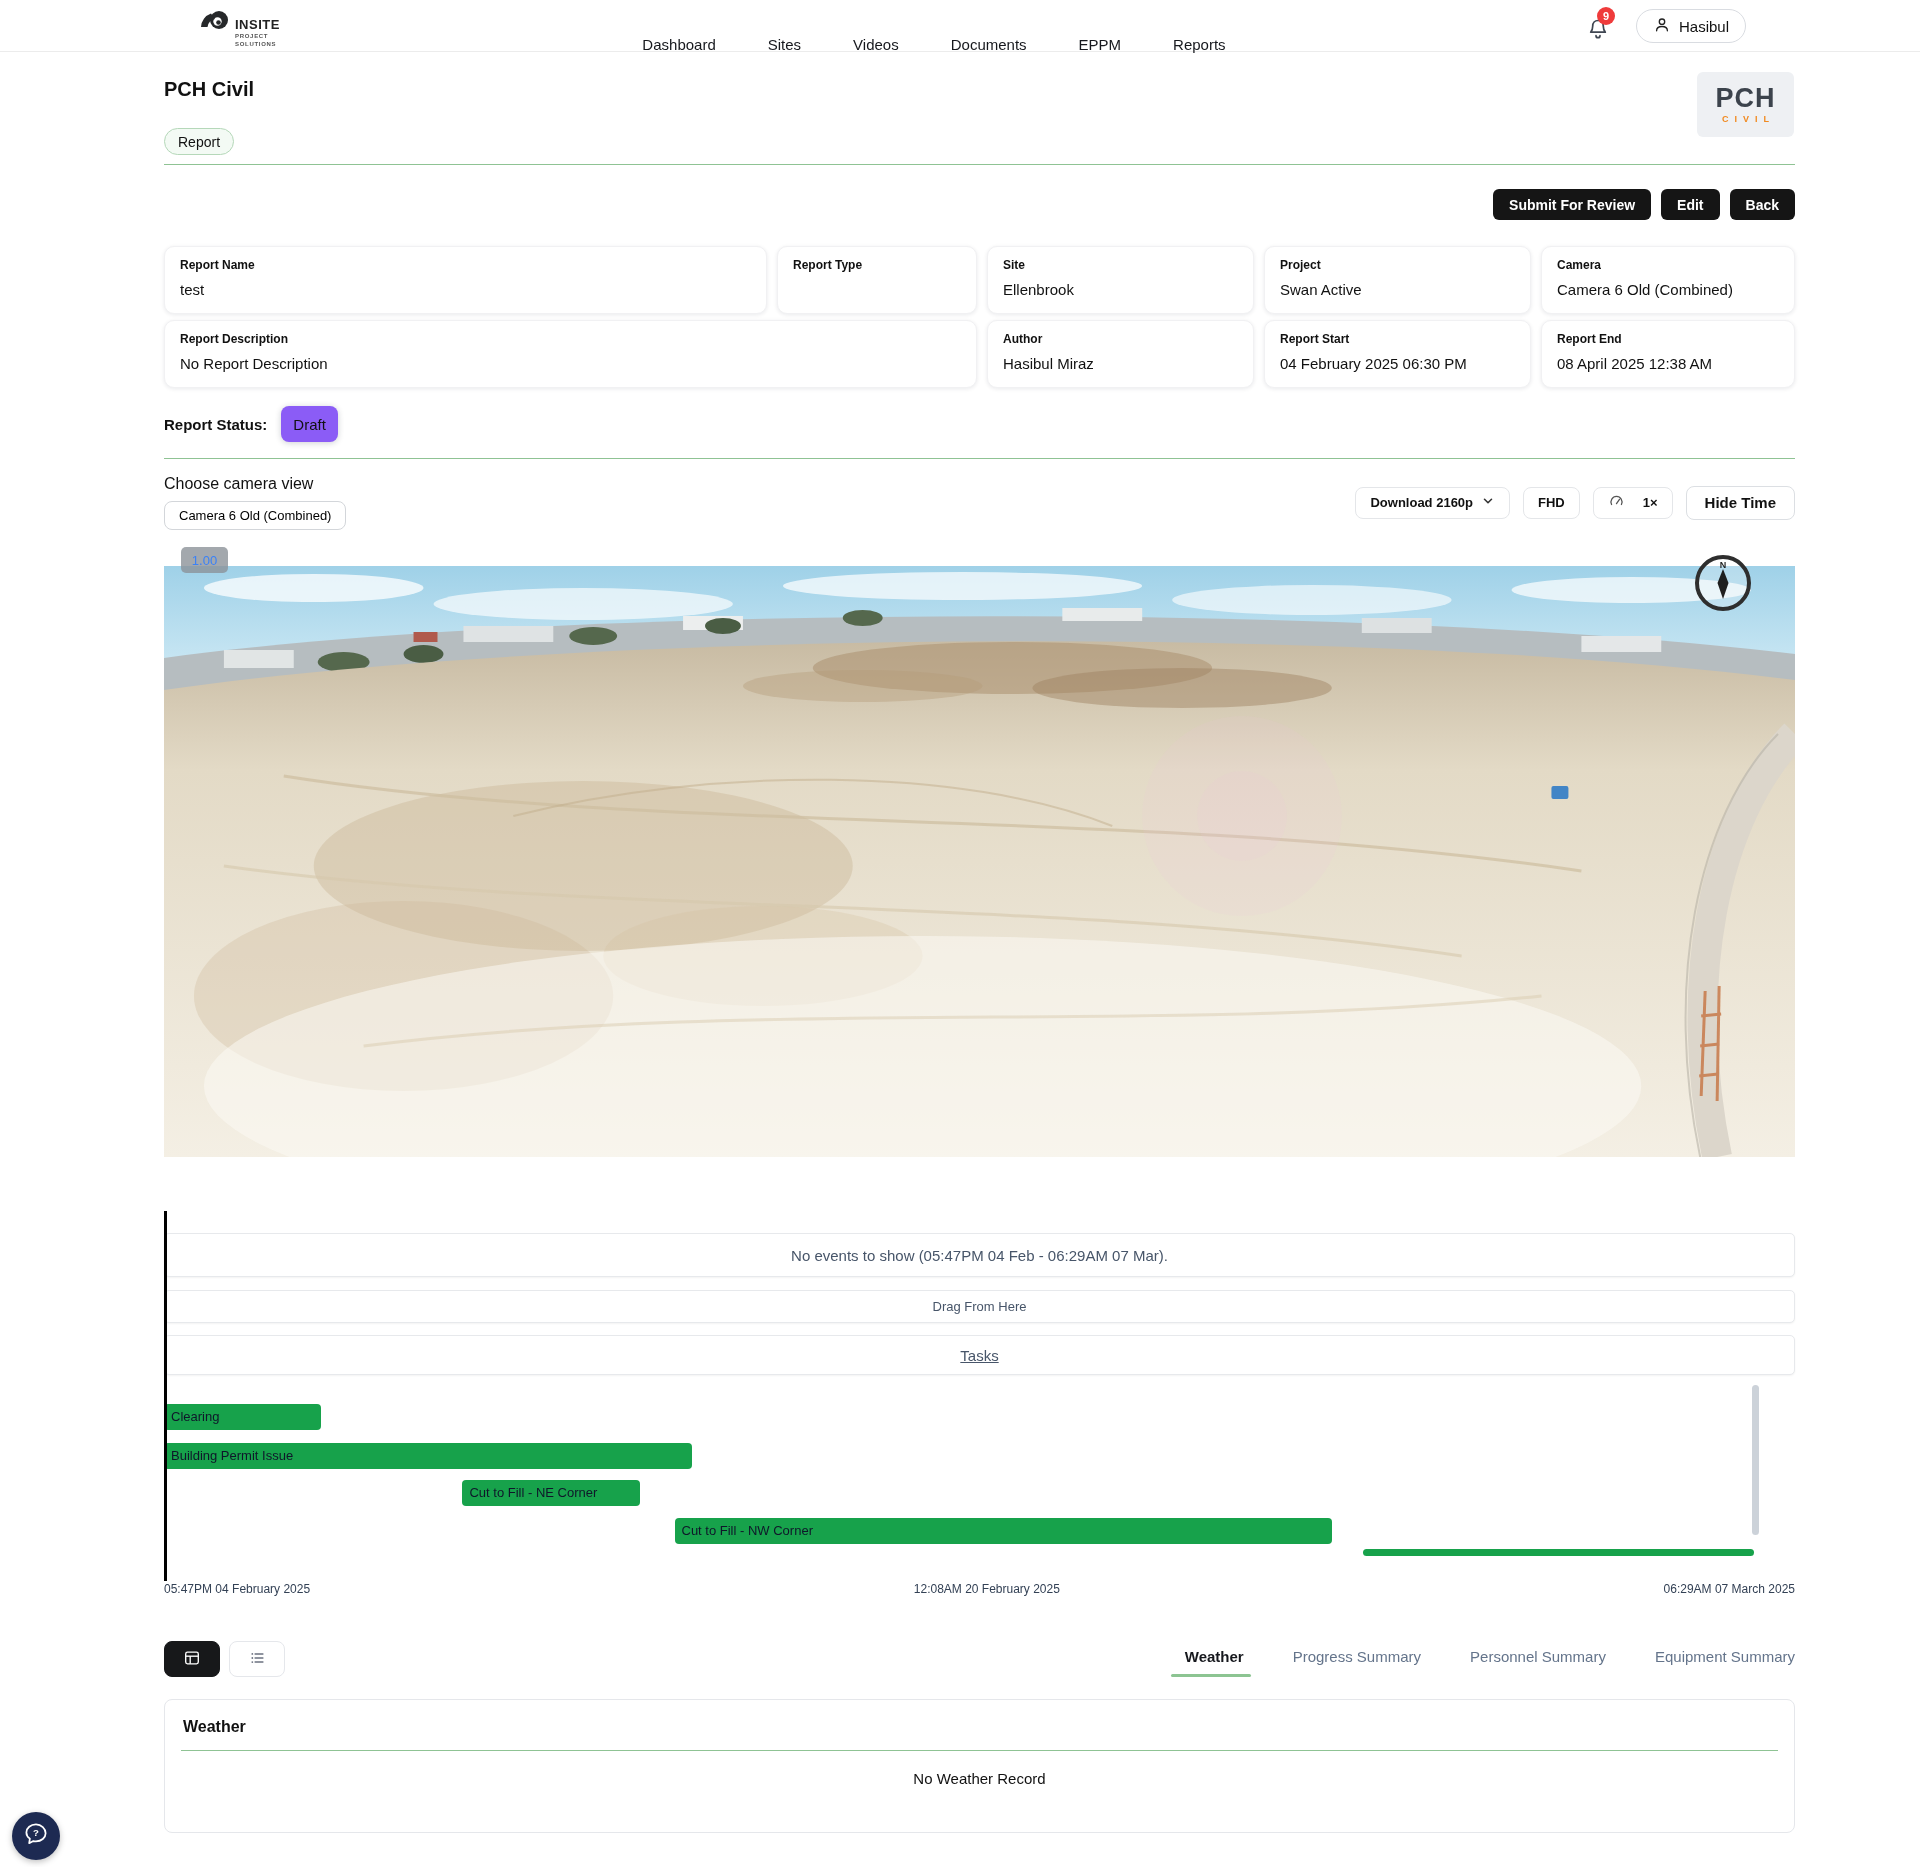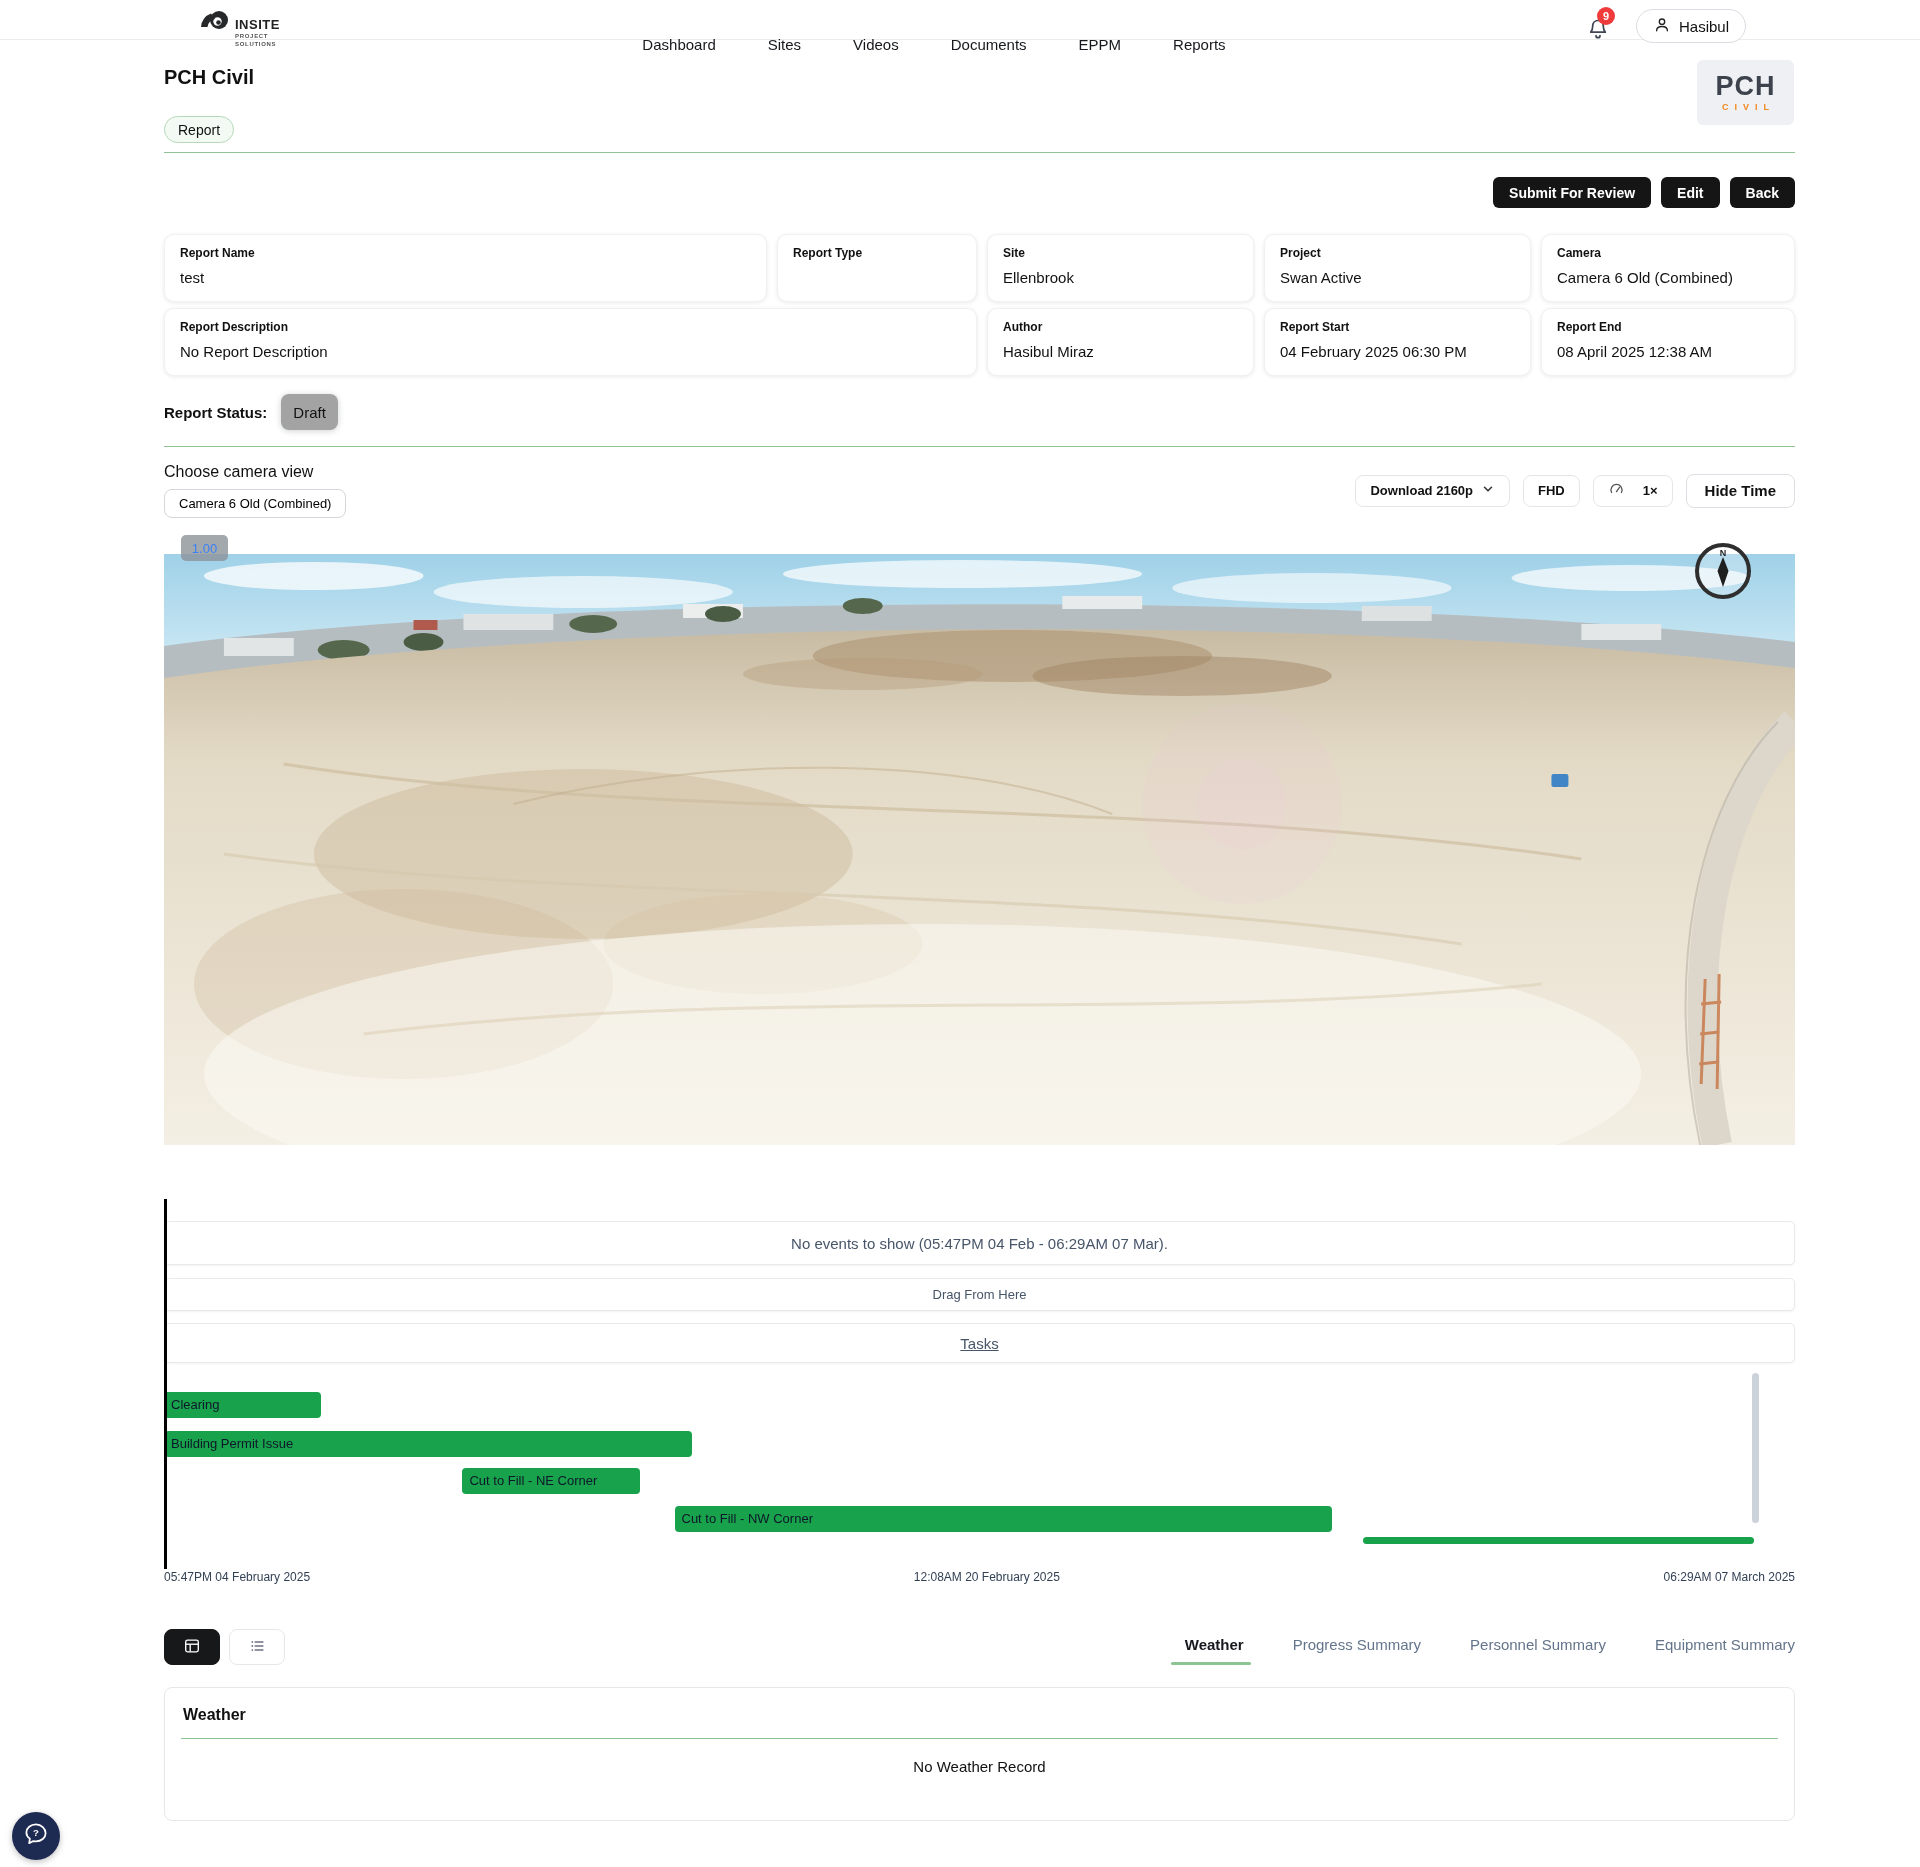--- a/index.html
+++ b/index.html
@@ -2,21 +2,21 @@
 <html><head>
 <meta charset="utf-8">
 <style>
   * { box-sizing: border-box; }
   body {
     margin: 0; width: 1920px; height: 1867px; background: #fff;
     font-family: "Liberation Sans", sans-serif; color: #111; position: relative;
     overflow: hidden;
   }
   
-  .navbar { height: 40px; border-bottom: 1px solid #ececec; position: relative; background: #fff; }
+  .navbar { height: 52px; border-bottom: 1px solid #ececec; position: relative; background: #fff; }
   .brand { position: absolute; left: 198px; top: 10px; display: flex; gap: 3px; align-items: flex-start; }
   .brand-text { line-height: 1; margin-top: 8px; }
   .brand-name { font-size: 13px; font-weight: 800; letter-spacing: .5px; color: #222; }
   .brand-sub { font-size: 6px; color: #555; letter-spacing: .7px; font-weight: 700; margin-top: 2px; }
   .nav-items { position: absolute; left: calc(50% - 26px); transform: translateX(-50%); top: 0; height: 52px; display: flex; align-items: center; gap: 52px; }
   .nav-item { font-size: 15px; font-weight: 500; color: #16181d; cursor: pointer; white-space: nowrap; margin-top: 36px; }
   .nav-right { position: absolute; right: 174px; top: 0; height: 52px; display: flex; align-items: center; gap: 26px; }
   .bell-wrap { position: relative; width: 24px; height: 24px; margin-top: 6px; cursor: pointer; }
   .notif-badge { position: absolute; top: -10px; left: 11px; min-width: 18px; height: 18px; border-radius: 9px; background: #ef3b3b; color: #fff; font-size: 11px; font-weight: 700; display: flex; align-items: center; justify-content: center; padding: 0 4px; }
   .user-pill { height: 34px; border: 1px solid #d9dce1; border-radius: 17px; display: flex; align-items: center; gap: 8px; padding: 0 16px; font-size: 15px; font-weight: 500; background: #fff; cursor: pointer; }
@@ -32,21 +32,21 @@
   .divider2 { border: none; border-top: 1px solid #8fc394; margin: 12px 0 0 0; }
   .actions-row { display: flex; justify-content: flex-end; gap: 10px; margin-top: 24px; }
   .btn-dark { height: 31px; background: #151515; color: #fff; font-size: 14px; font-weight: 700; border: none; border-radius: 6px; padding: 0 16px; font-family: inherit; cursor: pointer; }
   
   .fields-grid { margin-top: 26px; display: grid; grid-template-columns: 603px 200px 267px 267px 1fr; gap: 6px 10px; }
   .field-card { background: #fff; border: 1px solid #f1f1f3; border-radius: 10px; box-shadow: 0 1px 4px rgba(15,23,42,.09); padding: 11px 15px; min-height: 68px; }
   .field-label { font-size: 12px; font-weight: 700; }
   .field-value { font-size: 15px; margin-top: 9px; min-height: 17px; }
   .status-row { display: flex; align-items: center; margin-top: 14px; height: 44px; }
   .status-label { font-size: 15px; font-weight: 700; }
-  .draft-card { margin-left: 14px; height: 36px; min-width: 56px; background: #a3a3a3; border-radius: 8px; box-shadow: 0 1px 6px rgba(15,23,42,.2); display: flex; align-items: center; justify-content: center; font-size: 15px; padding: 0 12px; }
+  .draft-card { margin-left: 14px; height: 36px; min-width: 56px; background: #8b5cf6; border-radius: 8px; box-shadow: 0 1px 6px rgba(15,23,42,.2); display: flex; align-items: center; justify-content: center; font-size: 15px; padding: 0 12px; }
   
   .camera-head { margin-top: 16px; display: flex; justify-content: space-between; align-items: center; }
   .choose-label { font-size: 16px; }
   .camera-pill { margin-top: 8px; height: 29px; border: 1px solid #d3d6da; border-radius: 8px; background: #fff; display: inline-flex; align-items: center; padding: 0 14px; font-size: 13px; font-weight: 500; cursor: pointer; }
   .camera-controls { display: flex; gap: 13px; align-items: center; }
   .ctrl { height: 32px; border: 1px solid #e4e6e9; border-radius: 8px; background: #fff; display: flex; align-items: center; gap: 8px; padding: 0 14px; font-size: 13px; font-weight: 600; cursor: pointer; }
   .ctrl.hide-time { height: 34px; font-size: 15px; padding: 0 18px; border-color: #dcdfe3; }
   
   .photo-wrap { margin-top: 36px; position: relative; height: 591px; }
   .photo-svg { position: absolute; inset: 0; width: 100%; height: 100%; display: block; }

